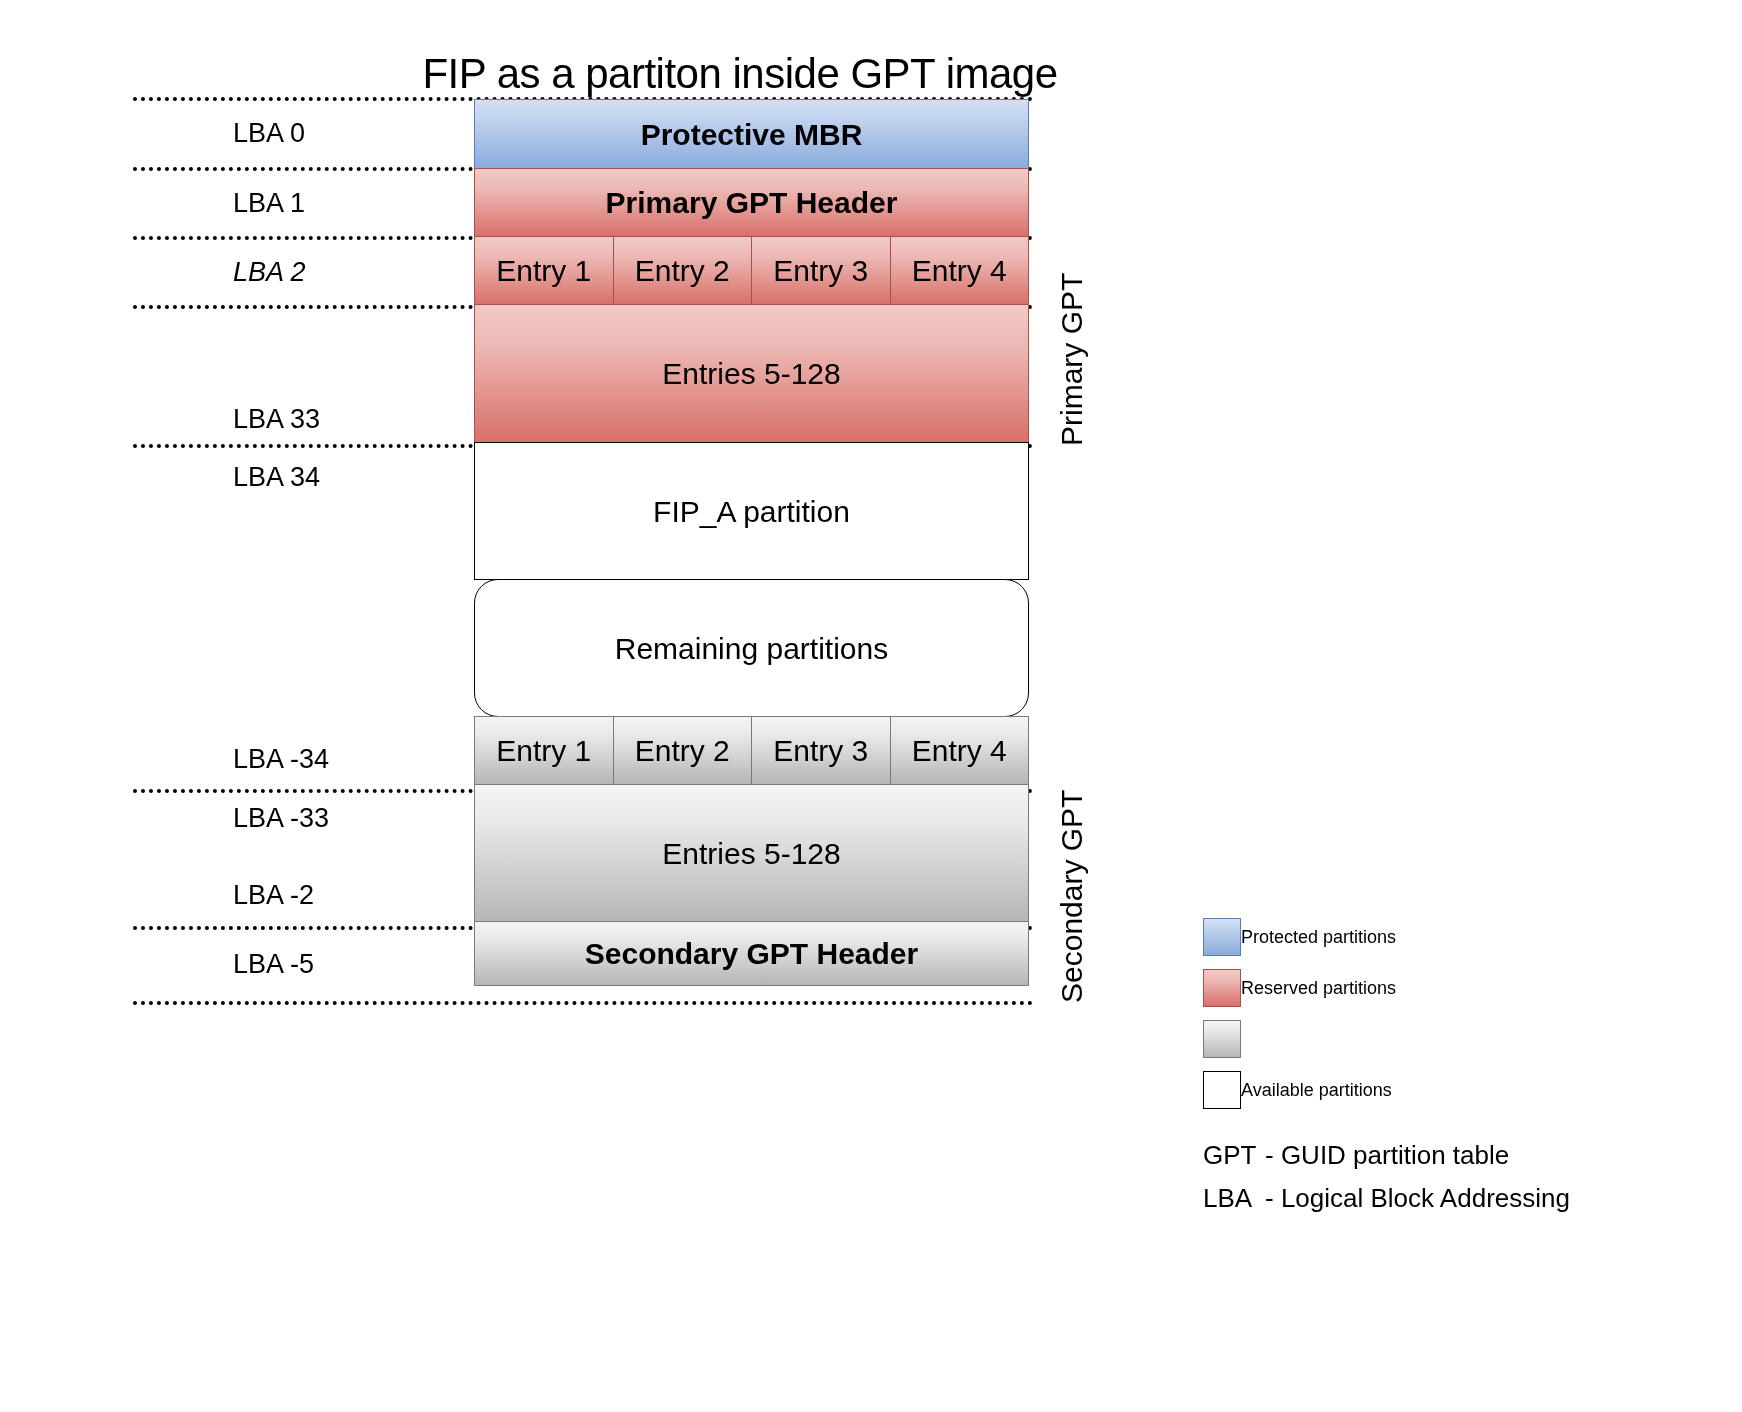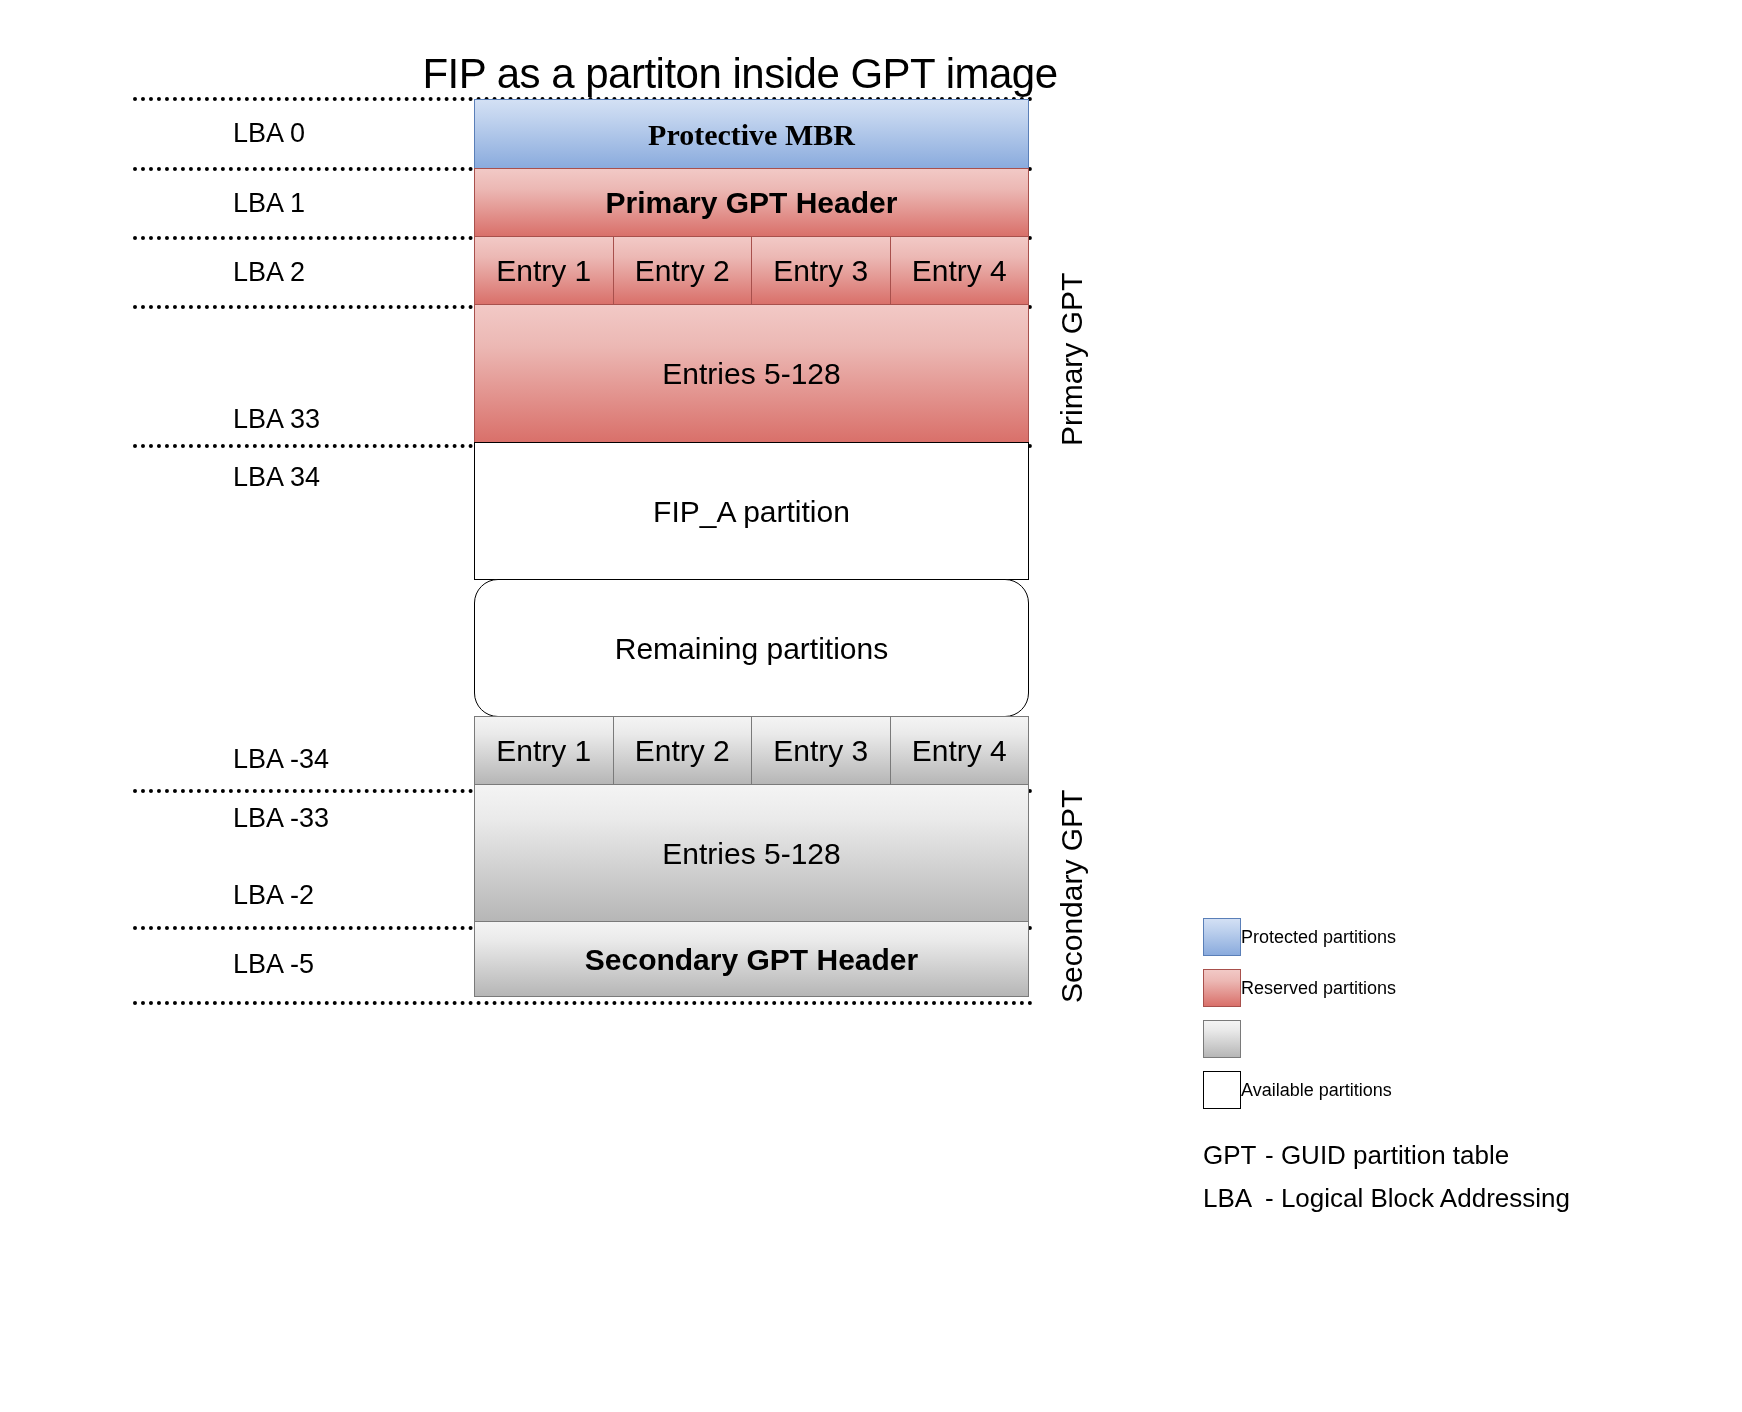--- a/index.html
+++ b/index.html
@@ -59,21 +59,21 @@
     box-sizing: border-box;
     border: 1px solid #4d4d4d;
     margin-top: -1px;
     display: flex;
     align-items: center;
     justify-content: center;
     font-size: 30px;
     line-height: 1.1;
     text-align: center;
   }
-  .band:first-child { margin-top: 0; font-family: Liberation Serif, serif; }
+  .band:first-child { margin-top: 0; }
 
   .band.blue {
     background: linear-gradient(to bottom, #d3e0f4 0%, #c2d4ef 25%, #8aabdd 100%);
     border-color: #5a7fb8;
     font-weight: bold;
   }
   .band.red {
     background: linear-gradient(to bottom, #f2c9c6 0%, #ecb8b4 30%, #d9706a 100%);
     border-color: #a8504c;
   }
@@ -196,21 +196,21 @@
     <div class="guide" style="top: 305px;"></div>
     <div class="guide" style="top: 444px;"></div>
     <div class="guide" style="top: 789px;"></div>
     <div class="guide" style="top: 926px;"></div>
     <div class="guide" style="top: 1001px;"></div>
   </div>
 
 <div id="lba-labels">
     <div class="lba-label" style="top: 120px;">LBA 0</div>
     <div class="lba-label" style="top: 190px;">LBA 1</div>
-    <div class="lba-label" style="top: 259px;">LBA 2</div>
+    <div class="lba-label" style="top: 259px; font-style: italic;">LBA 2</div>
     <div class="lba-label" style="top: 406px;">LBA 33</div>
     <div class="lba-label" style="top: 464px;">LBA 34</div>
     <div class="lba-label" style="top: 746px;">LBA -34</div>
     <div class="lba-label" style="top: 805px;">LBA -33</div>
     <div class="lba-label" style="top: 882px;">LBA -2</div>
     <div class="lba-label" style="top: 951px;">LBA -5</div>
   </div>
 
 <div id="gpt-stack">
     <div class="band blue bold" style="height: 70px;">Protective MBR</div>
@@ -224,21 +224,21 @@
     <div class="band red" style="height: 139px;">Entries 5-128</div>
     <div class="band white" style="height: 138px;">FIP_A partition</div>
     <div class="band white" style="height: 138px; border-radius: 24px;">Remaining partitions</div>
     <div class="entry-row gray" style="height: 69px; margin-top: -1px;">
       <div class="entry-cell">Entry 1</div>
       <div class="entry-cell">Entry 2</div>
       <div class="entry-cell">Entry 3</div>
       <div class="entry-cell">Entry 4</div>
     </div>
     <div class="band gray" style="height: 138px;">Entries 5-128</div>
-    <div class="band gray bold" style="height: 76px;">Secondary GPT Header</div>
+    <div class="band gray bold" style="height: 65px;">Secondary GPT Header</div>
   </div>
 
 <div id="side-labels">
     <div class="side-label" style="left: 1055px; top: 196px; height: 250px;">Primary GPT</div>
     <div class="side-label" style="left: 1055px; top: 718px; height: 285px;">Secondary GPT</div>
   </div>
 
 <div id="legend">
     <div class="legend-row">
       <div class="swatch blue"></div>

